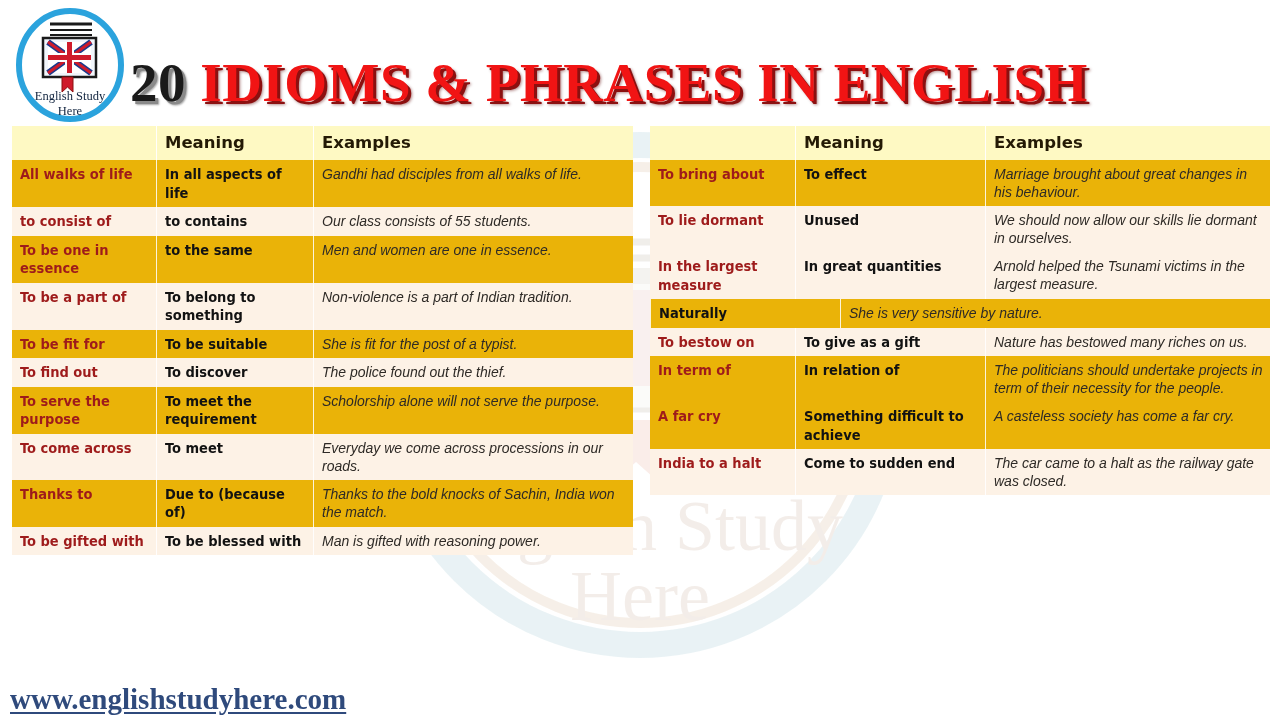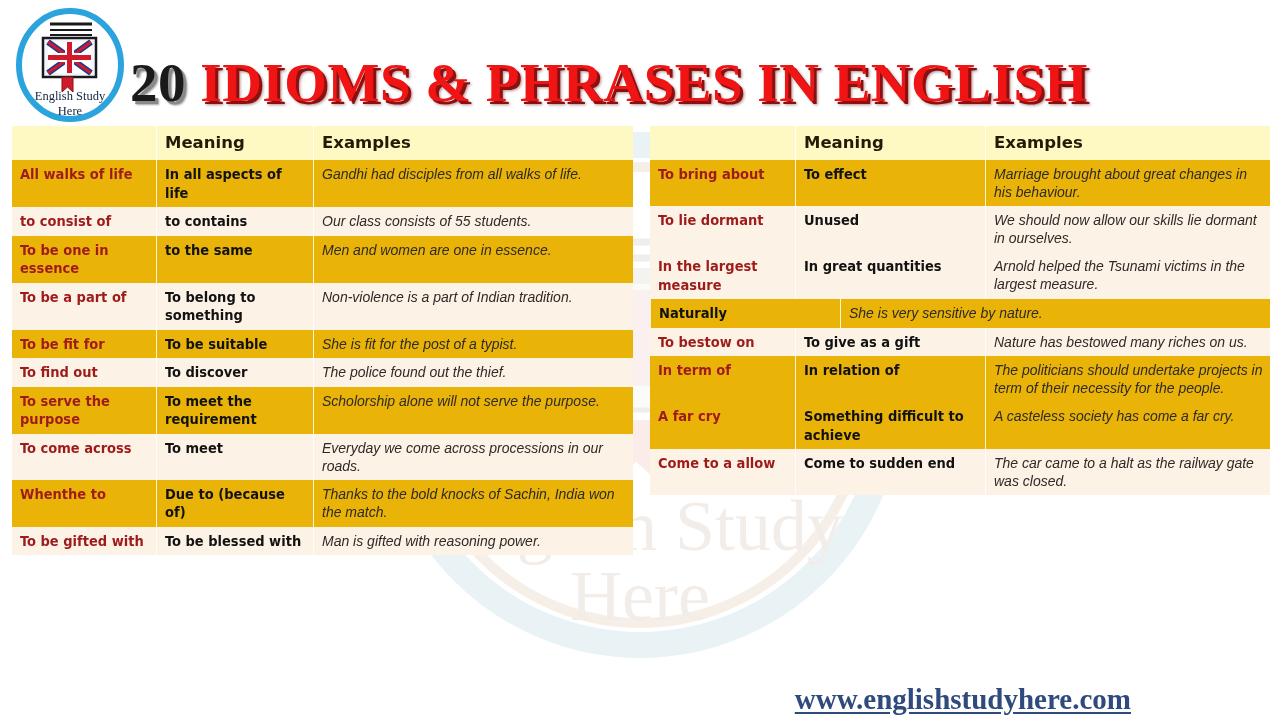--- a/index.html
+++ b/index.html
@@ -147,21 +147,21 @@
     font-family: "Liberation Sans", sans-serif;
     display: block;
   }
 
   
   .footer {
     position: absolute;
     left: 0;
     top: 682px;
     width: 1141px;
-    text-align: right;
+    text-align: left;
     z-index: 5;
   }
 
   .footer .url {
     display: inline-block;
     color: #2f4a7c;
     font-family: "Liberation Serif", "DejaVu Serif", serif;
     font-weight: bold;
     font-size: 29px;
     line-height: 34px;
@@ -327,21 +327,21 @@
         </div>
       <div class="cell c1">
           <span>To meet</span>
         </div>
       <div class="cell c2">
           <span>Everyday we come across processions in our roads.</span>
         </div>
     </div>
     <div class="row odd">
       <div class="cell c0">
-          <span>Whenthe to</span>
+          <span>Thanks to</span>
         </div>
       <div class="cell c1">
           <span>Due to (because of)</span>
         </div>
       <div class="cell c2">
           <span>Thanks to the bold knocks of Sachin, India won the match.</span>
         </div>
     </div>
     <div class="row even">
       <div class="cell c0">
@@ -434,21 +434,21 @@
         </div>
       <div class="cell c1">
           <span>Something difficult to achieve</span>
         </div>
       <div class="cell c2">
           <span>A casteless society has come a far cry.</span>
         </div>
     </div>
     <div class="row even">
       <div class="cell c0">
-          <span>Come to a allow</span>
+          <span>India to a halt</span>
         </div>
       <div class="cell c1">
           <span>Come to sudden end</span>
         </div>
       <div class="cell c2">
           <span>The car came to a halt as the railway gate was closed.</span>
         </div>
     </div>
   </div>
 

